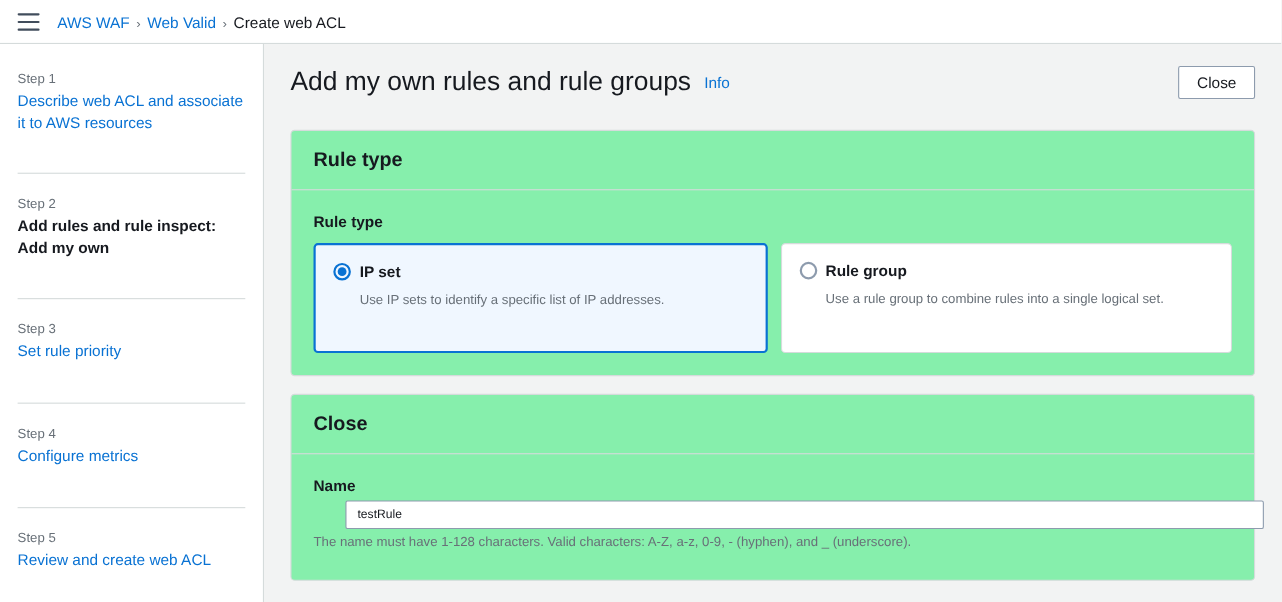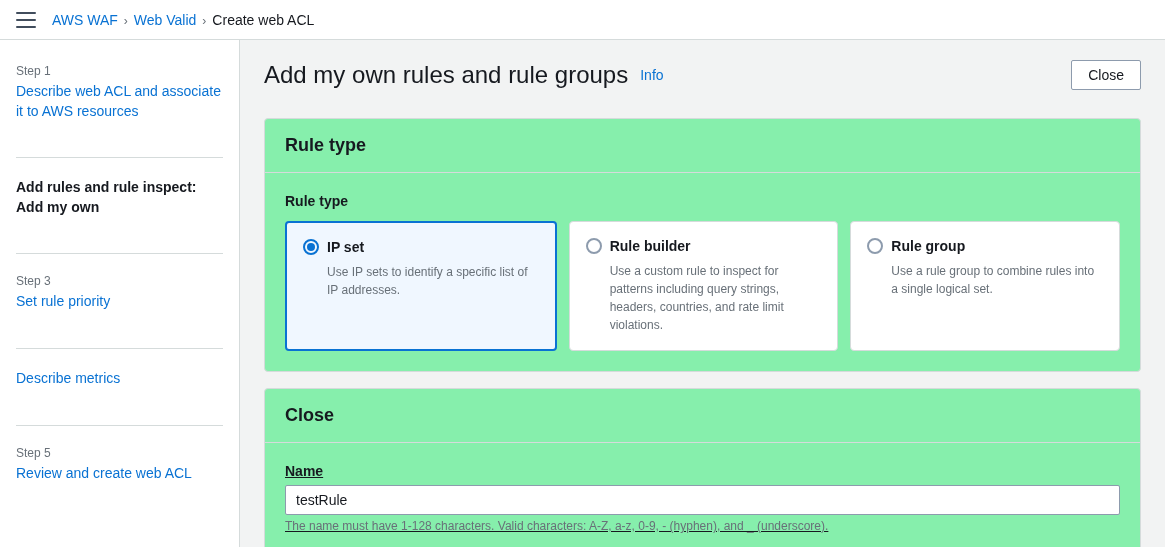--- a/index.html
+++ b/index.html
@@ -198,37 +198,37 @@
       font-size: 12px;
       color: #687078;
       line-height: 1.5;
       padding-left: 24px;
     }
     .rule-section-body {
       padding: 20px;
     }
     .form-field {
       margin-bottom: 8px;
-      text-decoration: underline;
     }
     .form-label {
       font-size: 14px;
       font-weight: 600;
       color: #16191f;
       margin-bottom: 6px;
       display: block;
     }
     .form-input {
       width: 100%;
       padding: 6px 10px;
       border: 1px solid #8d9bad;
       border-radius: 2px;
-      font-size: 14px;
-      color: #16191f;
-      background: #fff;
+      font-size: 11px;
+      color: #16191f;
+      background: #fff;
+      margin-left: 29px;
     }
     .form-hint {
       font-size: 12px;
       color: #687078;
       margin-top: 4px;
     }
   </style>
 </head>
 <body>
 
@@ -248,28 +248,30 @@
 </div>
 
 <div class="main-layout">
 
   <aside class="sidebar">
     <div class="sidebar-step">
       <div class="step-label">Step 1</div>
       <div class="step-title">Describe web ACL and associate it to AWS resources</div>
     </div>
     <div class="sidebar-step">
+      <div class="step-label">Step 2</div>
       <div class="step-title active">Add rules and rule inspect: Add my own</div>
     </div>
     <div class="sidebar-step">
       <div class="step-label">Step 3</div>
       <div class="step-title">Set rule priority</div>
     </div>
     <div class="sidebar-step">
-      <div class="step-title">Describe metrics</div>
+      <div class="step-label">Step 4</div>
+      <div class="step-title">Configure metrics</div>
     </div>
     <div class="sidebar-step">
       <div class="step-label">Step 5</div>
       <div class="step-title">Review and create web ACL</div>
     </div>
   </aside>
 
   <main class="content-area">
 
     <div class="page-header">
@@ -289,27 +291,20 @@
         <div class="rule-type-options">
 
           <div class="rule-type-card selected">
             <div class="rule-type-card-header">
               <div class="radio-circle checked"></div>
               <span class="rule-type-name">IP set</span>
             </div>
             <div class="rule-type-desc">Use IP sets to identify a specific list of IP addresses.</div>
           </div>
 
-          <div class="rule-type-card">
-            <div class="rule-type-card-header">
-              <div class="radio-circle"></div>
-              <span class="rule-type-name">Rule builder</span>
-            </div>
-            <div class="rule-type-desc">Use a custom rule to inspect for patterns including query strings, headers, countries, and rate limit violations.</div>
-          </div>
 
           <div class="rule-type-card">
             <div class="rule-type-card-header">
               <div class="radio-circle"></div>
               <span class="rule-type-name">Rule group</span>
             </div>
             <div class="rule-type-desc">Use a rule group to combine rules into a single logical set.</div>
           </div>
 
         </div>

